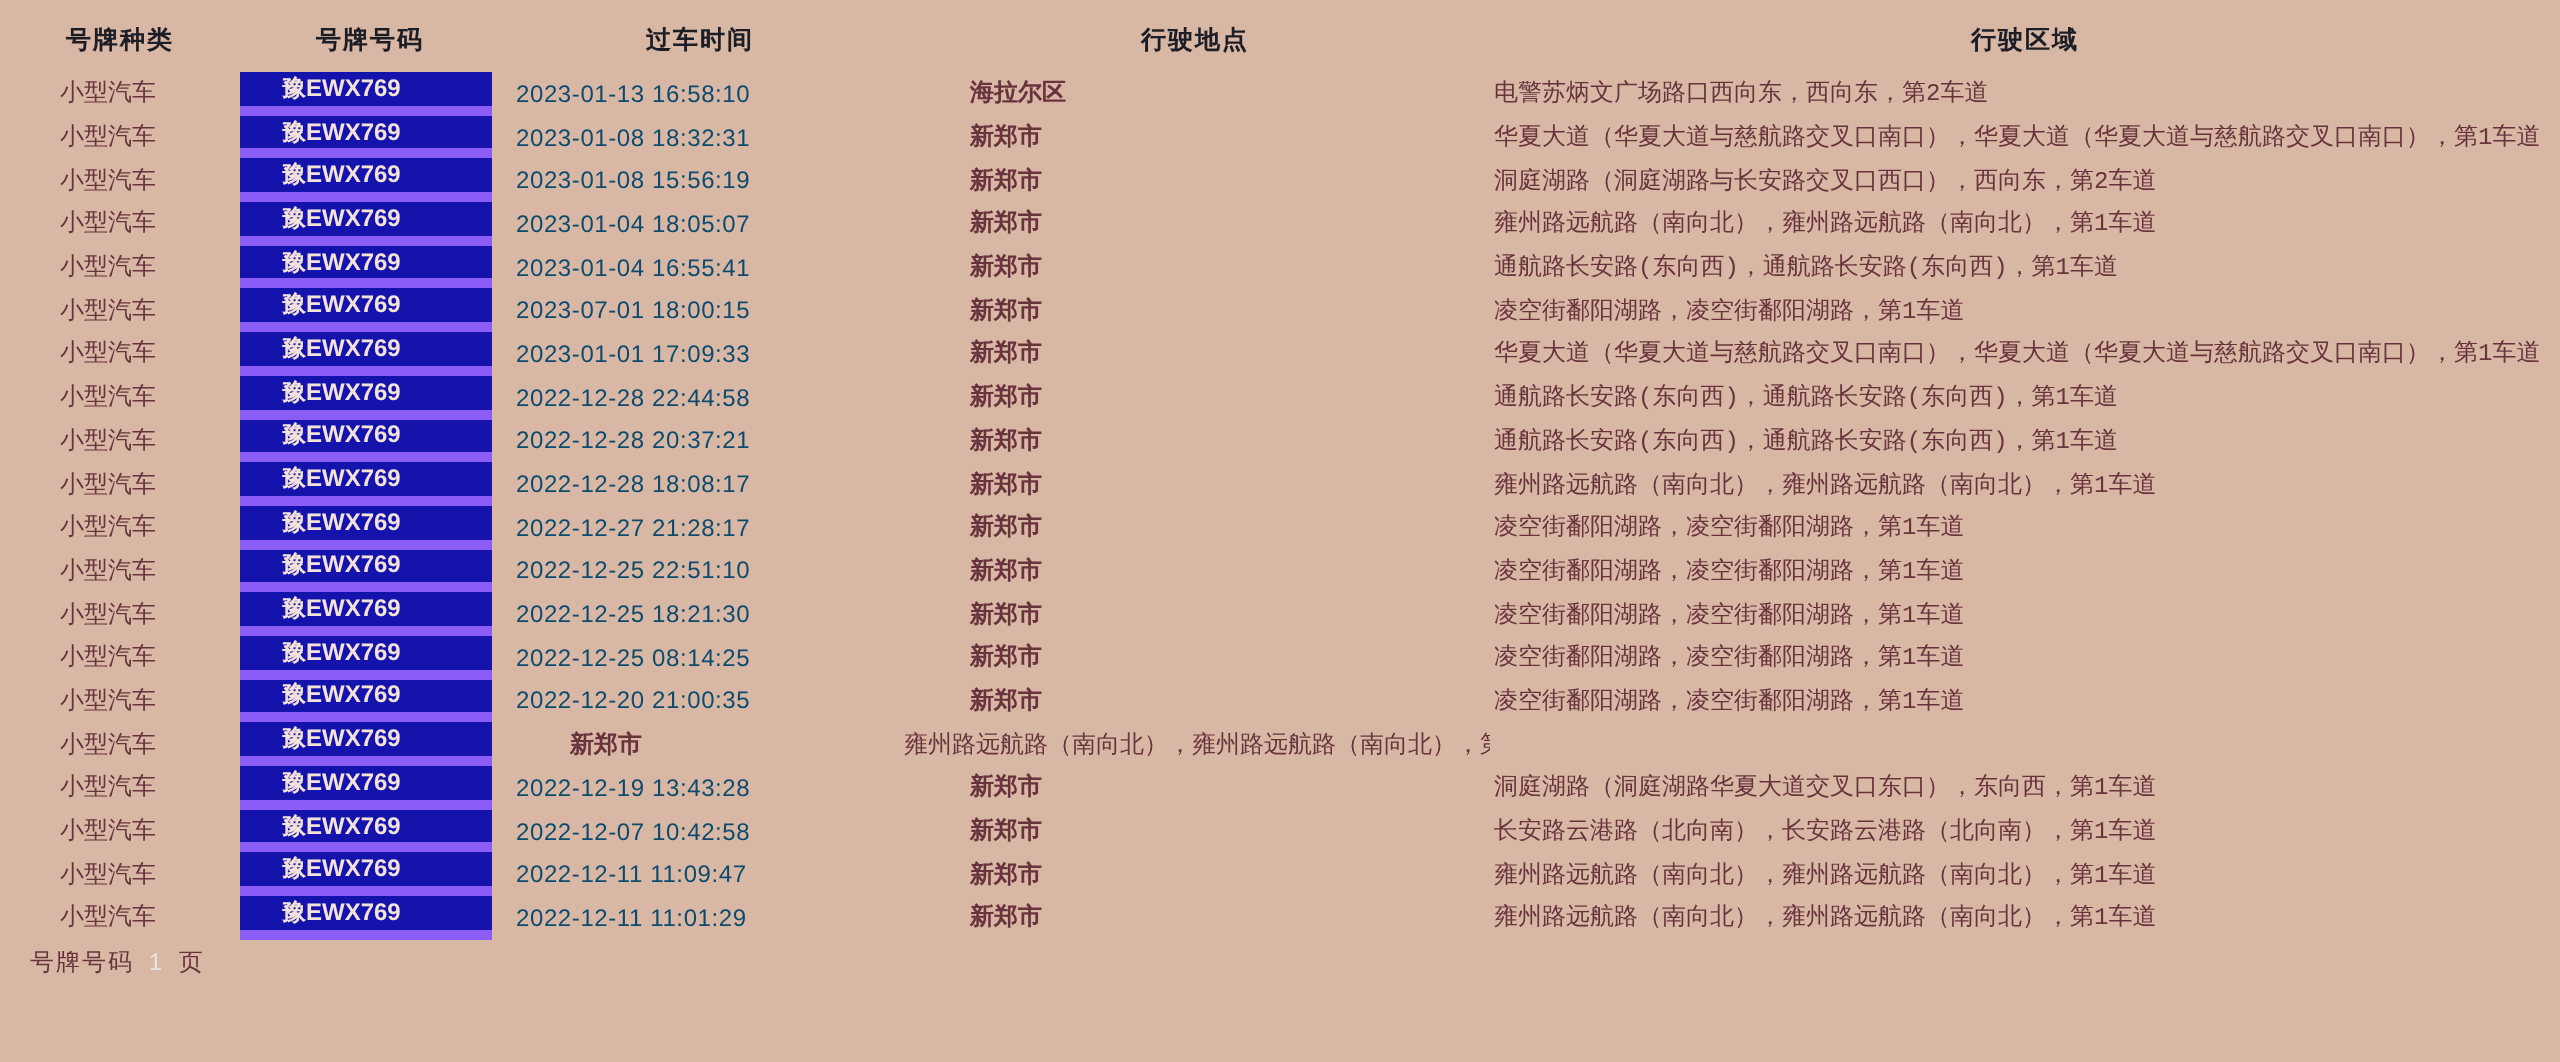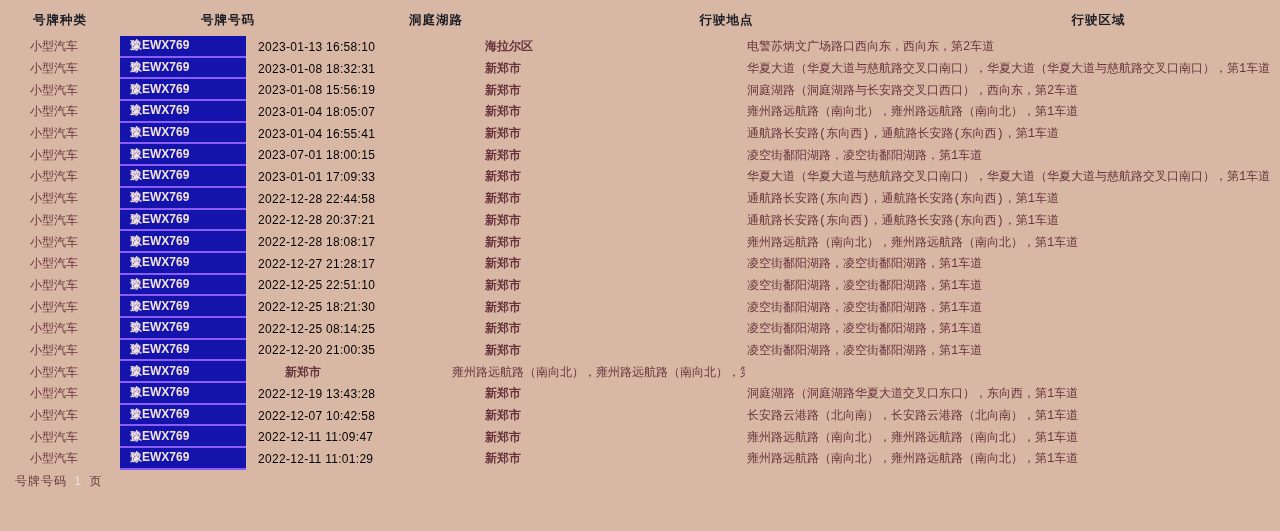--- a/index.html
+++ b/index.html
@@ -19,21 +19,20 @@
     padding-top: 4px;
     box-sizing: border-box;
   }
   .grid-row {
     display: grid;
     grid-template-columns: 120px 130px 200px 295px 1fr;
     align-items: center;
   }
   .header-row {
     height: 32px;
-    gap: 43px;
   }
   .header-cell {
     text-align: center;
     font-size: 12.5px;
     font-weight: bold;
     color: #1d1d26;
     letter-spacing: 1px;
   }
   .row {
     height: 21.7px;
@@ -48,28 +47,28 @@
   .col-plate {
     height: 100%;
     display: flex;
     align-items: stretch;
   }
   .plate-badge {
     display: flex;
     align-items: center;
     width: 126px;
     box-sizing: border-box;
-    padding-left: 10px;
+    padding-left: 21px;
     background: #1414ad;
     color: #f3e2da;
     font-size: 12px;
     font-weight: bold;
-    border-bottom: 2px solid #8b5cf6;
-  }
-  .col-time { padding-left: 8px; color: #000000; letter-spacing: 0.3px; }
+    border-bottom: 5px solid #8b5cf6;
+  }
+  .col-time { padding-left: 8px; color: #0c4a6e; letter-spacing: 0.3px; }
   .col-area { padding-left: 35px; font-weight: bold; }
   .col-location { padding-left: 2px; font-family: Liberation Mono, monospace; }
   .footer {
     margin-top: 3px;
     padding-left: 15px;
     font-size: 12px;
     color: #68333d;
     letter-spacing: 1px;
   }
   .page-number {
@@ -78,21 +77,21 @@
   }
 </style>
 </head>
 <body>
 
 <div class="app">
 
   <div class="grid-row header-row">
     <div class="header-cell">号牌种类</div>
     <div class="header-cell">号牌号码</div>
-    <div class="header-cell">洞庭湖路</div>
+    <div class="header-cell">过车时间</div>
     <div class="header-cell">行驶地点</div>
     <div class="header-cell">行驶区域</div>
   </div>
 
   <div id="rows-container">
     <div class="grid-row row">
       <div class="cell col-type">小型汽车</div>
       <div class="cell col-plate">
         <span class="plate-badge">豫EWX769</span>
       </div>

